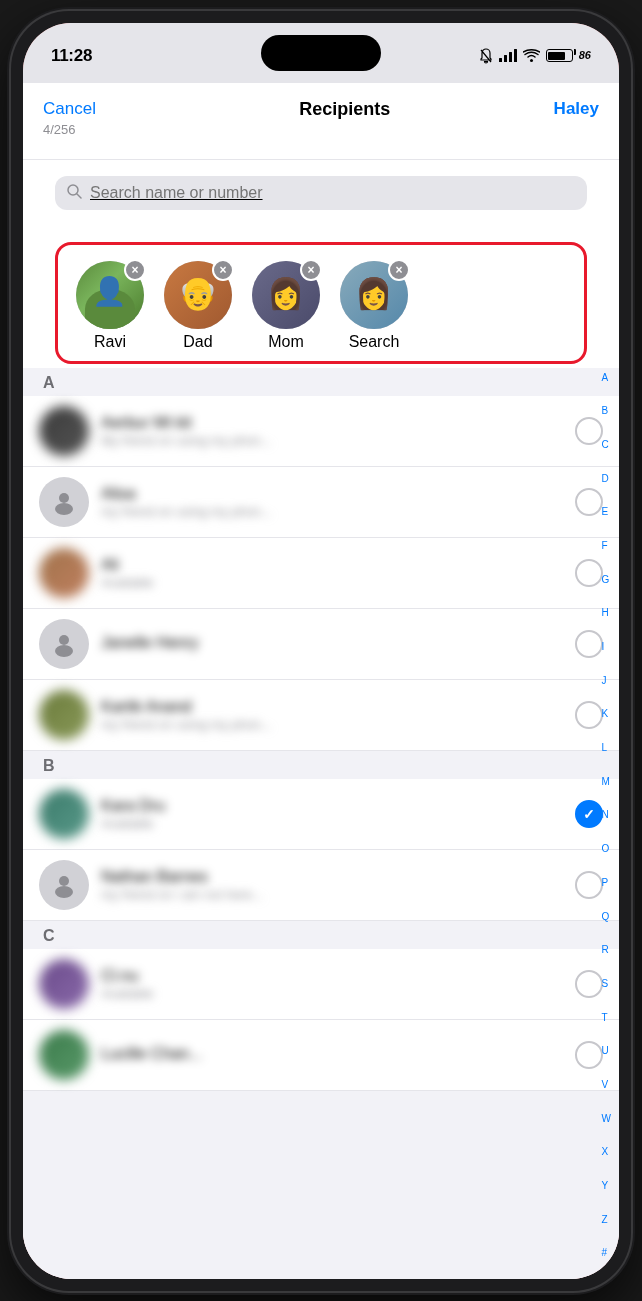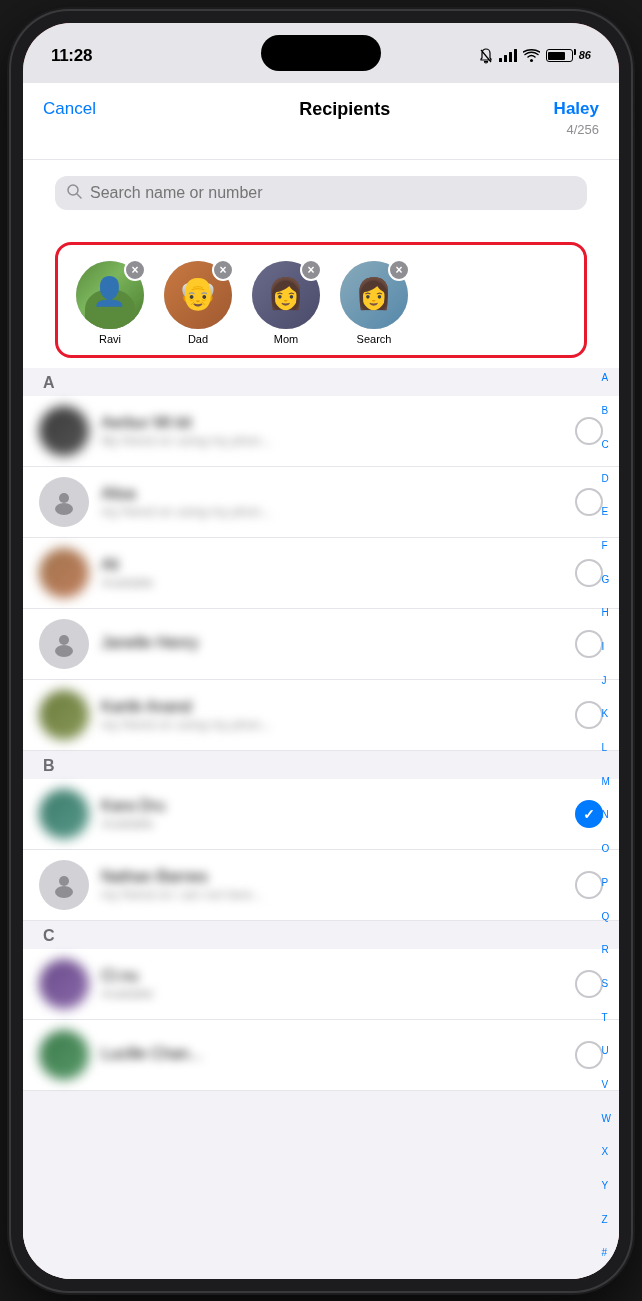--- a/index.html
+++ b/index.html
@@ -113,21 +113,21 @@
     }
 
     .modal-create {
       font-size: 17px;
       color: #007aff;
       cursor: pointer;
       font-weight: 600;
     }
 
     .modal-subtitle {
-      text-align: right;
+      text-align: left;
       font-size: 13px;
       color: #8e8e93;
       margin-bottom: 12px;
     }
 
     
     .search-bar {
       margin: 10px 16px 12px;
       background: #e5e5ea;
       border-radius: 12px;
@@ -262,21 +262,21 @@
       align-items: center;
       justify-content: center;
       color: #fff;
       font-size: 12px;
       font-weight: 600;
       cursor: pointer;
       border: 2px solid #fff;
     }
 
     .recipient-name {
-      font-size: 11px;
+      font-size: 16px;
       color: #000;
       text-align: center;
     }
 
     
     .contacts-list {
       position: absolute;
       top: 285px;
       left: 0;
       right: 0;
@@ -461,21 +461,21 @@
 
       <div class="modal-header">
         <div class="modal-title-row">
           <span class="modal-cancel">Cancel</span>
           <span class="modal-title">Recipients</span>
           <span class="modal-create">Haley</span>
         </div>
         <div class="modal-subtitle">4/256</div>
       </div>
 
-      <div style="background:#fff; padding: 6px 16px 12px;">
+      <div style="background:#fff; padding: 6px 16px 12px; text-decoration: underline;">
         <div class="search-bar">
           <span class="search-icon">
             <svg width="15" height="15" viewBox="0 0 15 15">
               <circle cx="6" cy="6" r="5" stroke="#8e8e93" stroke-width="1.5" fill="none"></circle>
               <line x1="10" y1="10" x2="14" y2="14" stroke="#8e8e93" stroke-width="1.5" stroke-linecap="round"></line>
             </svg>
           </span>
           <input type="text" style="background: transparent; border: none; outline: none; font-size: 16px; color: rgb(142, 142, 147); width: 100%;" placeholder="Search name or number">
         </div>
       </div>

